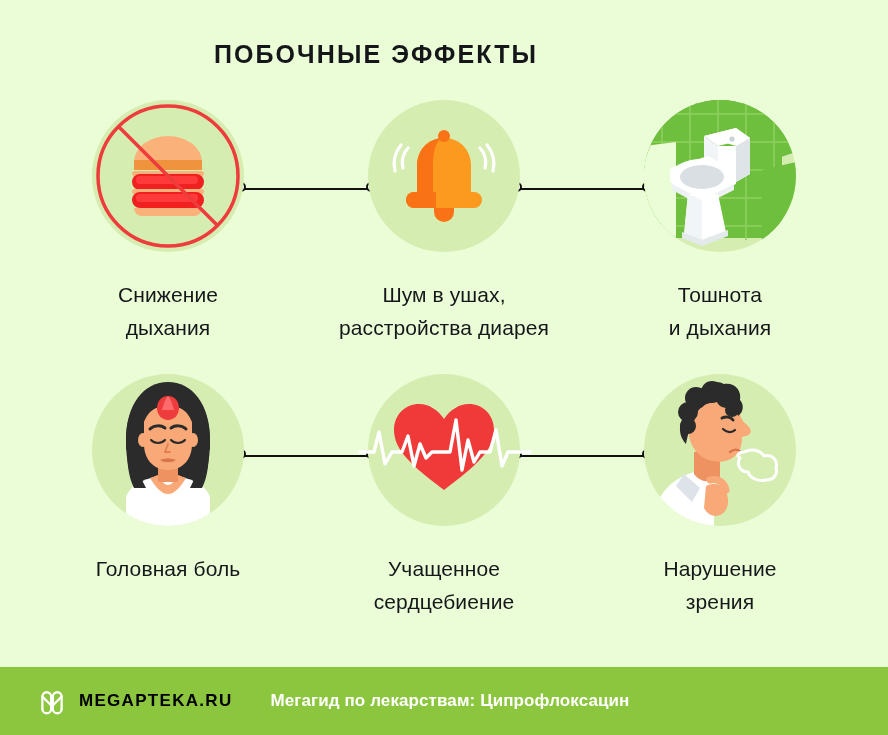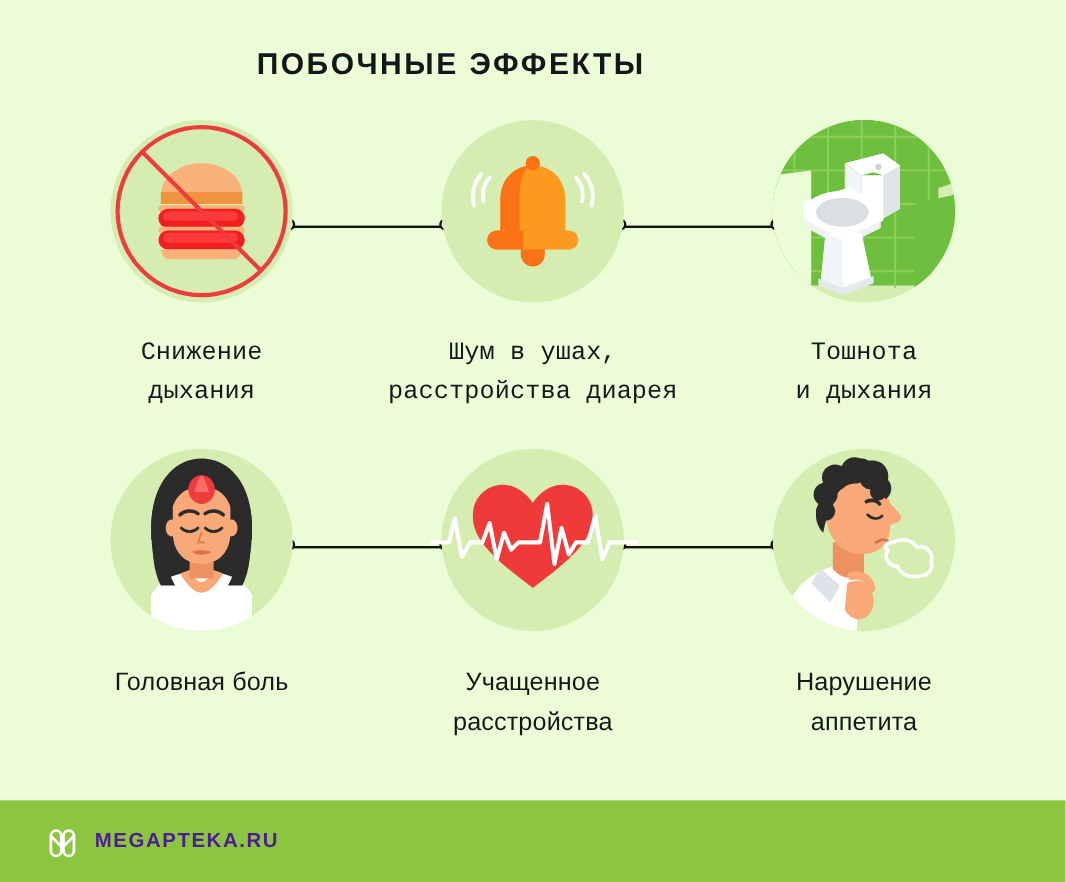--- a/index.html
+++ b/index.html
@@ -35,21 +35,21 @@
     white-space: nowrap;
   }
 
   
   .row {
     position: absolute;
     left: 0;
     width: 888px;
     height: 260px;
   }
-  .row-1 { top: 100px; font-family: Liberation Mono, monospace; }
+  .row-1 { top: 100px; }
   .row-2 { top: 374px; }
 
   .cell {
     position: absolute;
     top: 0;
     width: 296px;
     height: 260px;
   }
   .cell-0 { left: 20px; }
   .cell-1 { left: 296px; }
@@ -124,21 +124,21 @@
     align-items: center;
   }
   .footer-logo-mark {
     margin-left: 38px;
     width: 28px;
     height: 28px;
     flex: 0 0 auto;
   }
   .footer-brand {
     margin-left: 13px;
-    color: #4c1d95;
+    color: #000000;
     font-size: 17px;
     font-weight: bold;
     letter-spacing: 1.3px;
     white-space: nowrap;
   }
   .footer-sub {
     margin-left: 38px;
     color: #FFFFFF;
     font-size: 17px;
     font-weight: bold;
@@ -332,21 +332,21 @@
     <div class="cell cell-1">
       <div class="circle-wrap">
         <div class="circle-bg"></div>
         <svg class="icon-svg" viewBox="0 0 152 152" style="overflow:visible">
           <path d="M76 116 C44 92 26 76 26 56 C26 40 38 30 51 30 C61 30 70 36 76 45 C82 36 91 30 101 30 C114 30 126 40 126 56 C126 76 108 92 76 116 Z" fill="#F03A3A"></path>
           <path d="M-8 78 L6 78 L11 58 L17 90 L24 78 L34 78 L40 62 L46 92 L52 70 L58 84 L64 78 L82 78 L88 46 L94 96 L100 66 L106 88 L112 78 L122 78 L128 56 L134 92 L140 78 L162 78" fill="none" stroke="#FFFFFF" stroke-width="3.4" stroke-linejoin="round" stroke-linecap="round"></path>
         </svg>
       </div>
       <div class="caption">
         <div>Учащенное</div>
-        <div>расстройства</div>
+        <div>сердцебиение</div>
       </div>
     </div>
 
     <div class="cell cell-2">
       <div class="circle-wrap">
         <div class="circle-bg">
           <svg width="152" height="152" viewBox="0 0 152 152">
 
             <path d="M8 152 c2 -28 16 -44 36 -52 l26 -8 l0 60 z" fill="#FFFFFF"></path>
             <path d="M40 100 l16 14 l-8 14 l-16 -16 z" fill="#DDE3E8"></path>
@@ -372,27 +372,28 @@
 
             <path d="M62 112 c8 -4 16 -2 20 6 c4 8 2 18 -4 22 c-6 4 -14 2 -18 -6 z" fill="#F9A877"></path>
             <path d="M66 106 c8 -2 14 2 16 10" fill="none" stroke="#F9A877" stroke-width="7" stroke-linecap="round"></path>
 
             <path d="M100 78 c8 -4 16 -2 20 4 c8 -2 14 4 12 12 c2 6 -2 12 -10 12 c-8 2 -16 -2 -18 -8 c-8 0 -12 -8 -8 -14 c-4 -2 -2 -6 4 -6 z" fill="none" stroke="#FFFFFF" stroke-width="3" stroke-linejoin="round"></path>
           </svg>
         </div>
       </div>
       <div class="caption">
         <div>Нарушение</div>
-        <div>аппетита</div>
+        <div>зрения</div>
       </div>
     </div>
   </div>
 
   <div class="footer">
     <svg class="footer-logo-mark" viewBox="0 0 32 32">
       <path d="M5 25 L5 11 A5 5 0 0 1 15 11 L15 16 M27 25 L27 11 A5 5 0 0 0 17 11 L17 16" fill="none" stroke="#FFFFFF" stroke-width="2.6" stroke-linecap="round"></path>
       <path d="M5 25 A5 5 0 0 0 15 25 L15 16 L16 15 L17 16 L17 25 A5 5 0 0 0 27 25" fill="none" stroke="#FFFFFF" stroke-width="2.6" stroke-linecap="round" stroke-linejoin="round"></path>
       <path d="M5 11 L16 22 L27 11" fill="none" stroke="#FFFFFF" stroke-width="2.6" stroke-linecap="round" stroke-linejoin="round"></path>
     </svg>
     <div class="footer-brand">MEGAPTEKA.RU</div>
+    <div class="footer-sub">Мегагид по лекарствам: Ципрофлоксацин</div>
   </div>
 
 </div>
 
 </body></html>

